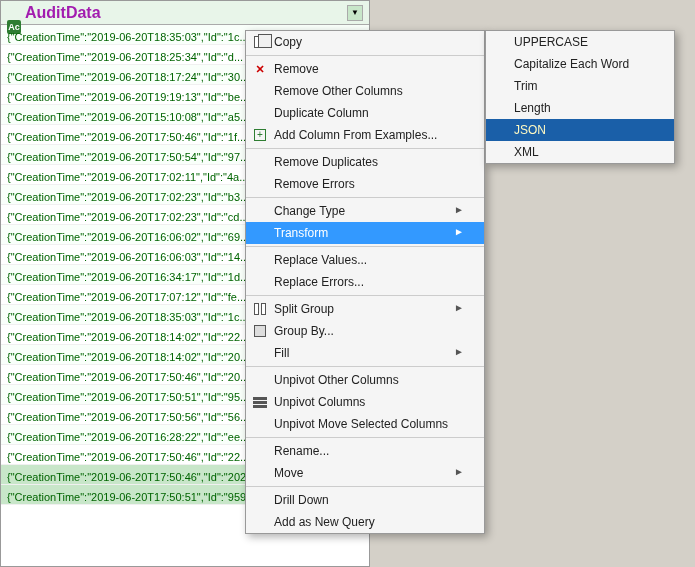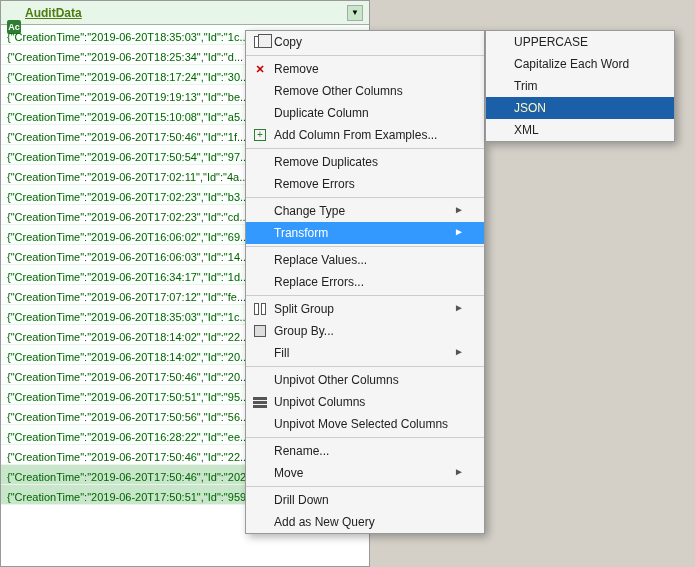--- a/index.html
+++ b/index.html
@@ -42,24 +42,23 @@
       display: inline-flex;
       align-items: center;
       justify-content: center;
       color: white;
       font-size: 9px;
       font-weight: bold;
       margin-top: 28px;
     }
 
     .data-header-title {
-      font-size: 12px;
+      font-size: 16px;
       font-weight: 600;
-      color: #4d7c0f;
-      text-decoration: underline;
+      color: #a21caf;
     }
 
     .data-header-dropdown {
       margin-left: auto;
       width: 16px;
       height: 16px;
       background: #c8e6c9;
       border: 1px solid #aaa;
       display: flex;
       align-items: center;
@@ -426,20 +425,23 @@
 
   <div class="menu-item">
     <span class="menu-item-label">Capitalize Each Word</span>
   </div>
 
   <div class="menu-item">
     <span class="menu-item-label">Trim</span>
   </div>
 
 
+  <div class="menu-item">
+    <span class="menu-item-label">Length</span>
+  </div>
 
   <div class="menu-item selected-highlight">
     <span class="menu-item-label">JSON</span>
   </div>
 
   <div class="menu-item">
     <span class="menu-item-label">XML</span>
   </div>
 
 </div>

